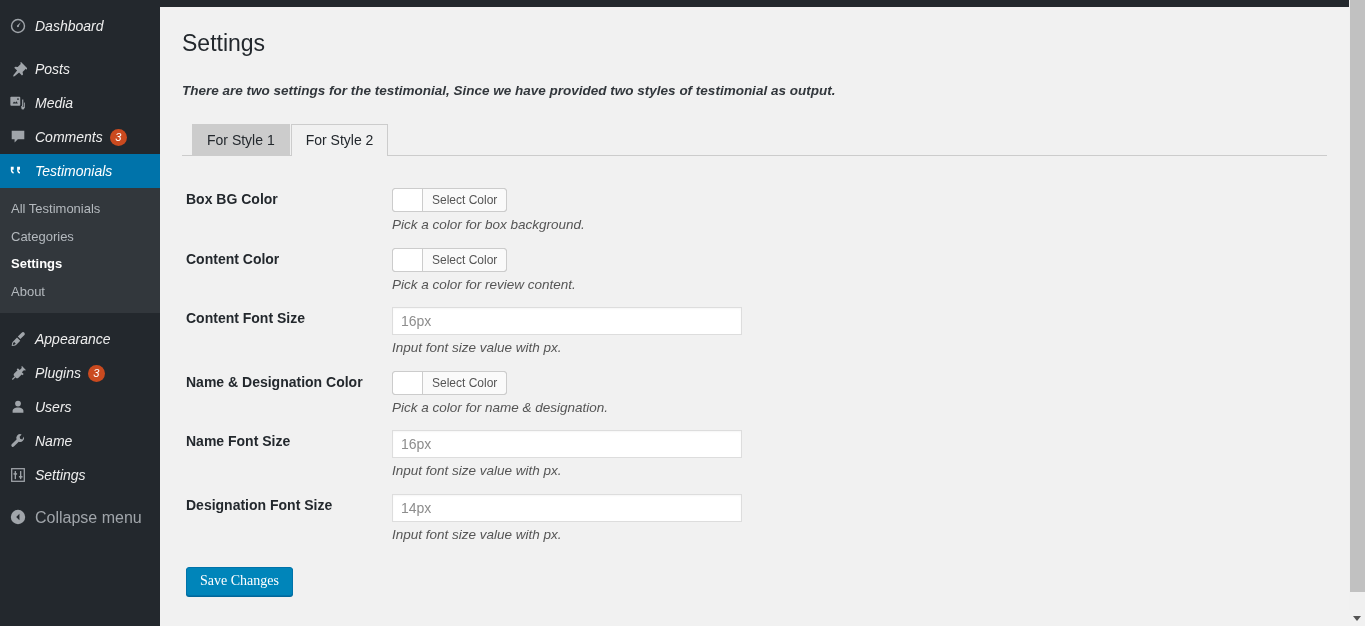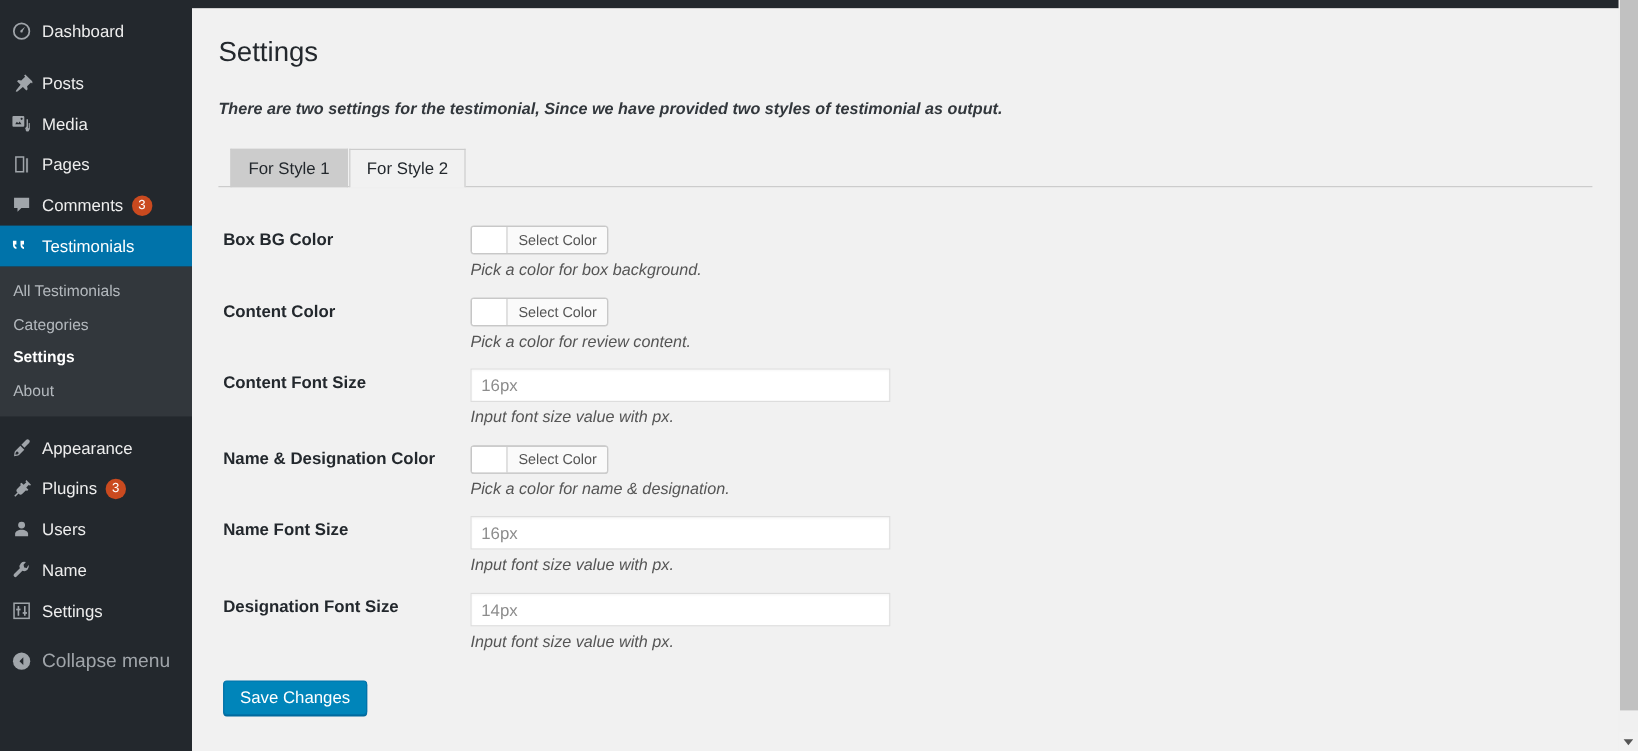--- a/index.html
+++ b/index.html
@@ -47,20 +47,21 @@
   }
   .menu-item {
     position: relative;
     display: flex;
     align-items: center;
     height: 34px;
     padding: 0 0 0 9px;
     color: #eee;
     text-decoration: none;
     line-height: 1;
+    font-style: italic;
   }
   .menu-item .mi-icon {
     width: 26px;
     min-width: 26px;
     display: flex;
     align-items: center;
     justify-content: flex-start;
     color: #a0a5aa;
   }
   .menu-item .mi-icon svg { display: block; }
@@ -284,21 +285,21 @@
     display: inline-block;
     padding: 5px 13px 6px 13px;
     font-size: 14px;
     line-height: 16px;
     color: #fff;
     background: #0085ba;
     border: 1px solid #0073aa;
     border-radius: 3px;
     box-shadow: 0 1px 0 #006799;
     cursor: pointer;
-    font-family: Liberation Sans, sans-serif;
+    font-family: Liberation Serif, serif;
   }
 
   
   .scrollbar {
     position: absolute;
     top: 0; right: 0;
     width: 16px;
     height: 626px;
     background: #f1f1f1;
   }
@@ -362,29 +363,20 @@
         <svg width="18" height="18" viewBox="0 0 20 20" fill="currentColor">
           <path d="M2.5 3h9a1 1 0 011 1v8a1 1 0 01-1 1h-9a1 1 0 01-1-1V4a1 1 0 011-1zm1.6 7.6h5.8L8.2 8.1 6.9 9.6 5.6 8.3l-1.5 2.3zM10 4.6a1 1 0 100 2 1 1 0 000-2z"></path>
           <path d="M14.6 5.2v7.1c0 .8-.4 1.3-1.2 1.5V15h1.3v-1h1.2v-8h-1.3z"></path>
           <circle cx="15.4" cy="15.6" r="1.7"></circle>
           <rect x="16.6" y="9.5" width="1" height="6"></rect>
         </svg>
       </span>
       <span class="mi-label">Media</span>
     </a>
 
-    <a class="menu-item" href="#">
-      <span class="mi-icon">
-        <svg width="18" height="18" viewBox="0 0 20 20" fill="currentColor">
-          <path d="M4 2.5h8.5v15H4v-15zm1.4 1.4v12.2h5.7V3.9H5.4z"></path>
-          <path d="M14 4.3h2v13.2h-2z" opacity=".85"></path>
-        </svg>
-      </span>
-      <span class="mi-label">Pages</span>
-    </a>
 
     <a class="menu-item" href="#">
       <span class="mi-icon">
         <svg width="18" height="18" viewBox="0 0 20 20" fill="currentColor">
           <path d="M3 3h14v9.5H9.8L6.2 16v-3.5H3V3z"></path>
         </svg>
       </span>
       <span class="mi-label">Comments</span>
       <span class="badge">3</span>
     </a>

